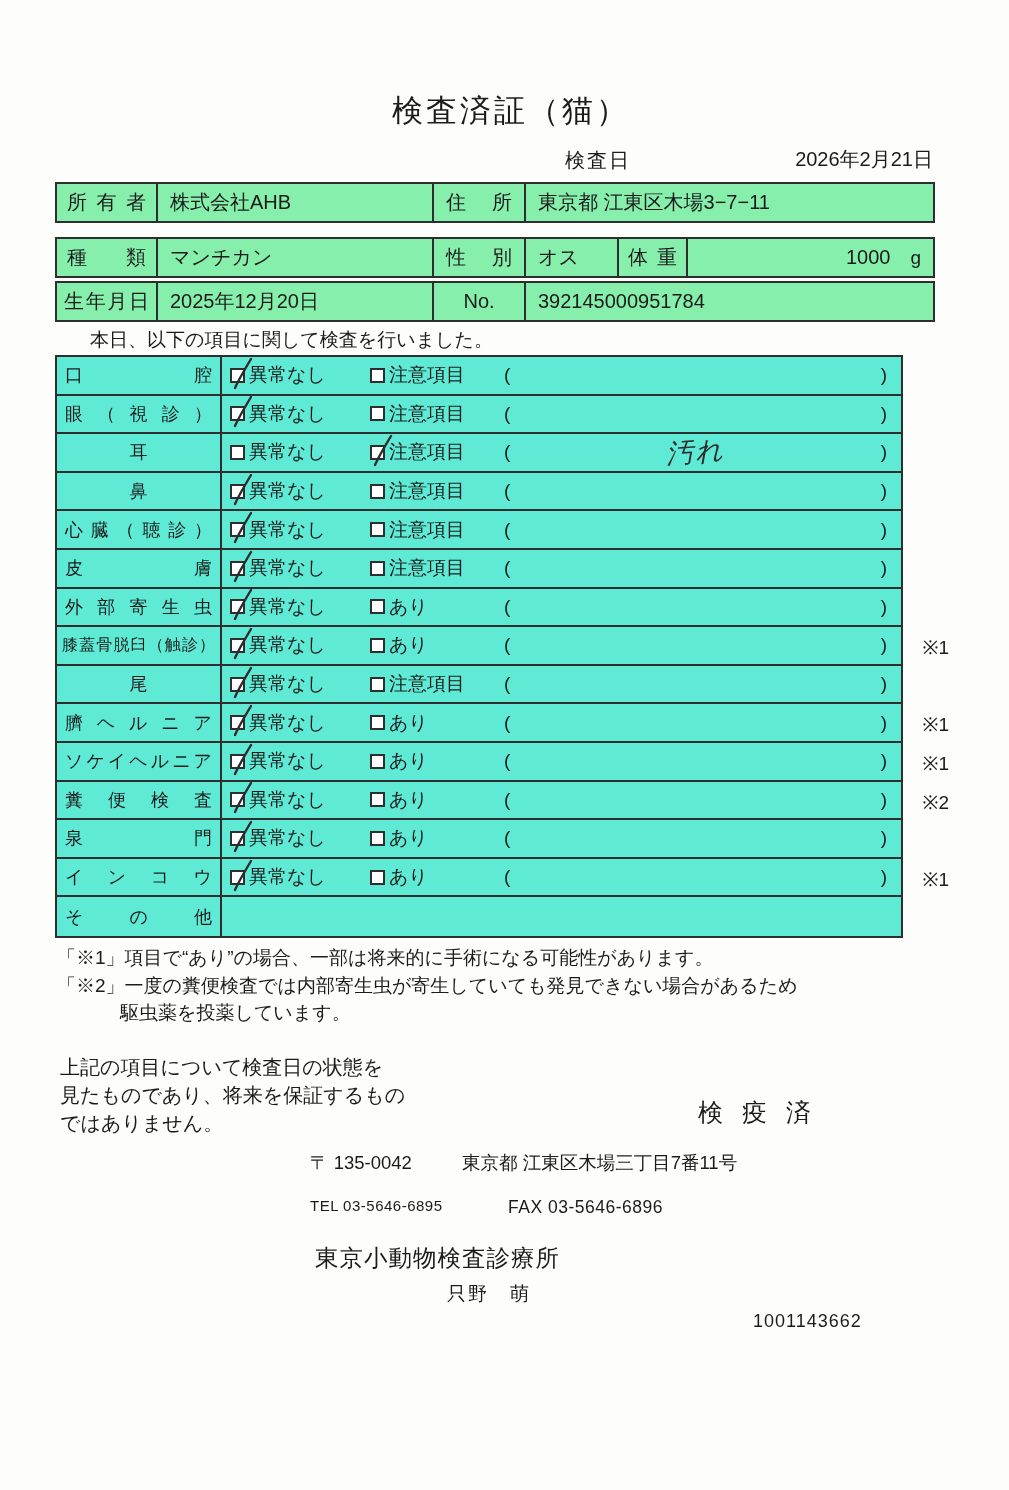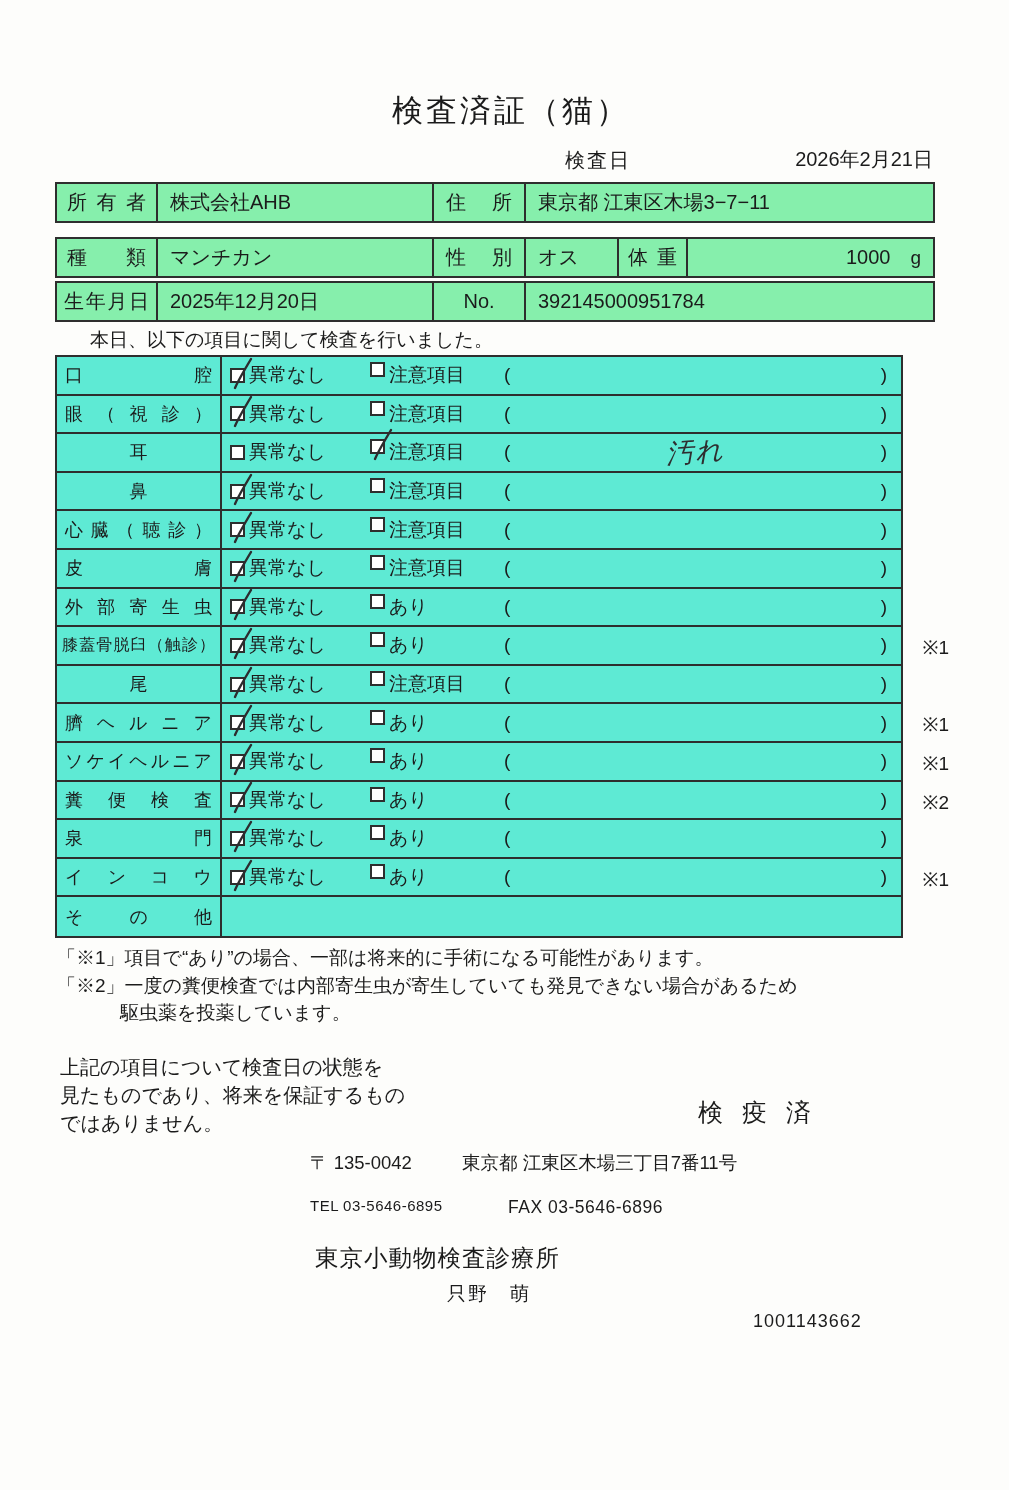--- a/index.html
+++ b/index.html
@@ -51,21 +51,21 @@
   .exam-label {
     width:165px; border-right:2px solid #2e2e2e;
     display:flex; align-items:center; font-size:18px;
     padding:0 8px; overflow:hidden; white-space:nowrap;
   }
   .exam-label.justify span { display:block; width:100%; text-align:justify; text-align-last:justify; }
   .exam-label.center  span { display:block; width:100%; text-align:center; }
   .exam-label.tight { font-size:16px; padding:0 5px; }
   .exam-content { flex:1; display:flex; align-items:center; padding-left:8px; font-size:19px; }
   .opt1-block { width:140px; display:flex; align-items:center; }
-  .opt2-block { width:134px; display:flex; }
+  .opt2-block { width:134px; display:flex; align-items:center; }
   .paren-block { flex:1; display:flex; align-items:center; justify-content:space-between; padding-right:14px; font-size:19px; }
   .checkbox {
     width:15px; height:15px; border:2px solid #2e2e2e;
     display:inline-block; position:relative; margin-right:4px; flex:none;
     background:#fff;
   }
   .checkbox svg { display:none; position:absolute; top:-14px; left:-3px; overflow:visible; }
   .checkbox.checked svg { display:block; }
   .row-mark { position:absolute; right:-48px; top:7px; font-size:19px; white-space:nowrap; }
   .hand-note {

